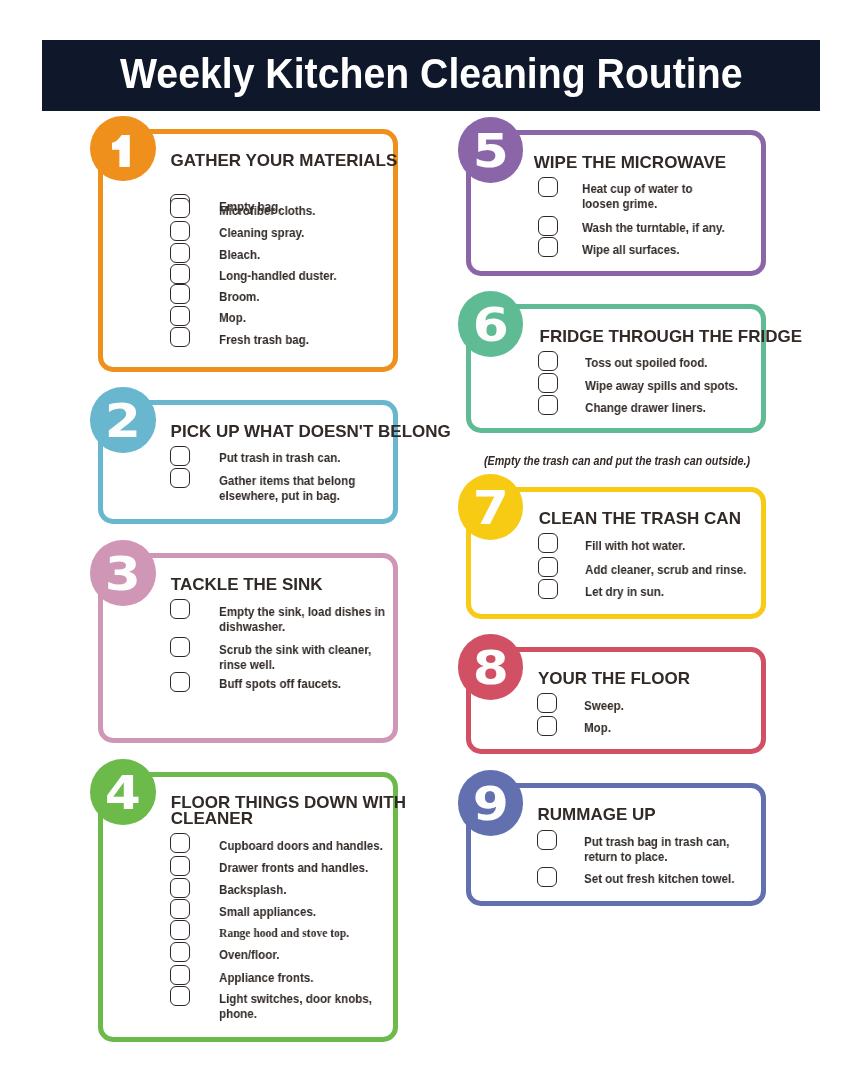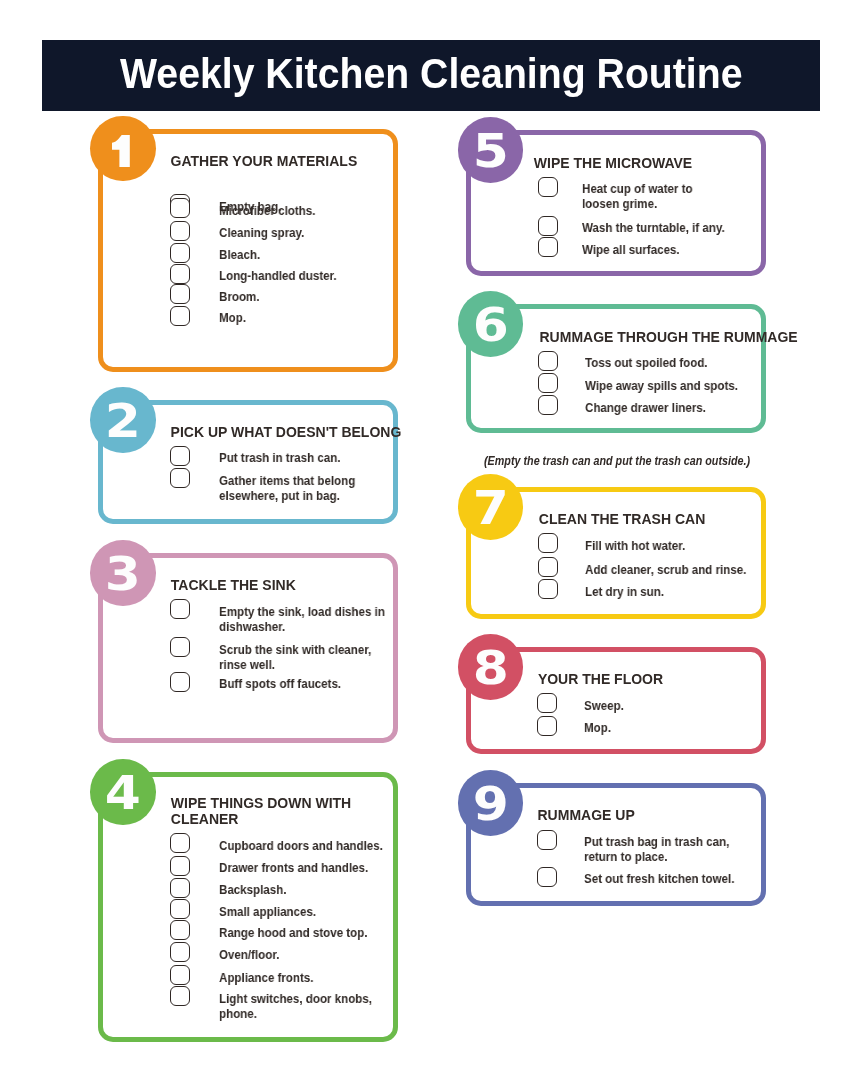--- a/index.html
+++ b/index.html
@@ -26,21 +26,21 @@
   .badge-num{position:absolute;left:0;top:0;width:65.5px;height:65.5px;
     display:flex;align-items:center;justify-content:center;
     color:#fdfdfd;font-family:"DejaVu Sans",sans-serif;
     font-size:45.5px;font-weight:bold;line-height:45.5px;}
   .badge-num i{font-style:normal;display:inline-block;
                transform:scaleX(1.14);position:relative;top:1.8px;}
   .digit-one{width:17.8px;height:32.7px;display:block;
              position:relative;left:-2px;top:2.4px;fill:#fdfdfd;}
 
   
-  .card-title{position:absolute;font-size:14px;font-weight:bold;color:#312a27;
+  .card-title{position:absolute;font-size:17px;font-weight:bold;color:#312a27;
               line-height:16px;white-space:pre-line;}
 
   
   .item{position:absolute;}
   .cb{position:absolute;top:0;width:20px;height:20px;box-sizing:border-box;
       border:1.7px solid #2f2724;border-radius:6px;background:#ffffff;}
   .itxt{position:absolute;top:4.6px;display:inline-block;will-change:transform;
         font-size:13px;font-weight:bold;color:#312a27;line-height:15px;
         transform:scaleX(0.89);transform-origin:0 0;white-space:pre;}
 
@@ -91,20 +91,24 @@
     <span class="itxt" style="left:120.9px;">Long-handled duster.</span>
   </div>
   <div class="item" style="left:98px;top:284.4px;width:299.5px;height:21px;">
     <span class="cb" style="left:72.0px;"></span>
     <span class="itxt" style="left:120.9px;">Broom.</span>
   </div>
   <div class="item" style="left:98px;top:305.7px;width:299.5px;height:21px;">
     <span class="cb" style="left:72.0px;"></span>
     <span class="itxt" style="left:120.9px;">Mop.</span>
   </div>
+  <div class="item" style="left:98px;top:327.0px;width:299.5px;height:21px;">
+    <span class="cb" style="left:72.0px;"></span>
+    <span class="itxt" style="left:120.9px;">Fresh trash bag.</span>
+  </div>
 
   <div class="card" style="left: 98px; top: 399.8px; width: 299.5px; height: 124px; border-color: rgb(104, 183, 206);"></div>
   <div class="badge" style="left: 90px; top: 387.2px; background: rgb(104, 183, 206);">
     <span class="badge-num">
         <i>2</i>
       </span>
   </div>
   <div class="card-title" style="left:170.6px;top:423.8px;">PICK UP WHAT DOESN'T BELONG</div>
   <div class="item" style="left:98px;top:445.8px;width:276px;height:21px;">
     <span class="cb" style="left:72.0px;"></span>
@@ -137,39 +141,39 @@
     <span class="cb" style="left:71.7px;"></span>
     <span class="itxt" style="left:121.0px;">Buff spots off faucets.</span>
   </div>
 
   <div class="card" style="left: 98px; top: 771.7px; width: 299.5px; height: 270.2px; border-color: rgb(107, 186, 74);"></div>
   <div class="badge" style="left: 90px; top: 759.1px; background: rgb(107, 186, 74);">
     <span class="badge-num">
         <i>4</i>
       </span>
   </div>
-  <div class="card-title" style="left:170.8px;top:794.8px;">WIPE THINGS DOWN WITH
+  <div class="card-title" style="left:170.8px;top:794.8px;">FLOOR THINGS DOWN WITH
 CLEANER</div>
   <div class="item" style="left:98px;top:833.3px;width:299.5px;height:21px;">
     <span class="cb" style="left:72.0px;"></span>
     <span class="itxt" style="left:121.0px;">Cupboard doors and handles.</span>
   </div>
   <div class="item" style="left:98px;top:855.8px;width:299.5px;height:21px;">
     <span class="cb" style="left:72.0px;"></span>
     <span class="itxt" style="left:121.0px;">Drawer fronts and handles.</span>
   </div>
   <div class="item" style="left:98px;top:877.5px;width:299.5px;height:21px;">
     <span class="cb" style="left:72.0px;"></span>
     <span class="itxt" style="left:121.0px;">Backsplash.</span>
   </div>
   <div class="item" style="left:98px;top:899.2px;width:299.5px;height:21px;">
     <span class="cb" style="left:72.0px;"></span>
     <span class="itxt" style="left:121.0px;">Small appliances.</span>
   </div>
-  <div class="item" style="left:98px;top:920.0px;width:299.5px;height:21px;">
+  <div class="item" style="left:98px;top:920.0px;width:299.5px;height:21px;font-family:Liberation Serif, serif;">
     <span class="cb" style="left:72.0px;"></span>
     <span class="itxt" style="left:121.0px;">Range hood and stove top.</span>
   </div>
   <div class="item" style="left:98px;top:942.0px;width:299.5px;height:21px;">
     <span class="cb" style="left:72.0px;"></span>
     <span class="itxt" style="left:121.0px;">Oven/floor.</span>
   </div>
   <div class="item" style="left:98px;top:965.0px;width:299.5px;height:21px;">
     <span class="cb" style="left:72.0px;"></span>
     <span class="itxt" style="left:121.0px;">Appliance fronts.</span>
@@ -200,21 +204,21 @@
     <span class="cb" style="left:72.2px;"></span>
     <span class="itxt" style="left:116.8px;">Wipe all surfaces.</span>
   </div>
 
   <div class="card" style="left: 465.7px; top: 303.8px; width: 300.7px; height: 128.8px; border-color: rgb(95, 187, 148);"></div>
   <div class="badge" style="left: 457.7px; top: 291.2px; background: rgb(95, 187, 148);">
     <span class="badge-num">
         <i>6</i>
       </span>
   </div>
-  <div class="card-title" style="left:539.5px;top:328.8px;">RUMMAGE THROUGH THE RUMMAGE</div>
+  <div class="card-title" style="left:539.5px;top:328.8px;">FRIDGE THROUGH THE FRIDGE</div>
   <div class="item" style="left:465.7px;top:350.9px;width:300.7px;height:21px;">
     <span class="cb" style="left:72.4px;"></span>
     <span class="itxt" style="left:119.0px;">Toss out spoiled food.</span>
   </div>
   <div class="item" style="left:465.7px;top:373.0px;width:300.7px;height:21px;">
     <span class="cb" style="left:72.4px;"></span>
     <span class="itxt" style="left:119.0px;">Wipe away spills and spots.</span>
   </div>
   <div class="item" style="left:465.7px;top:395.4px;width:300.7px;height:21px;text-align:center;">
     <span class="cb" style="left:72.4px;"></span>

